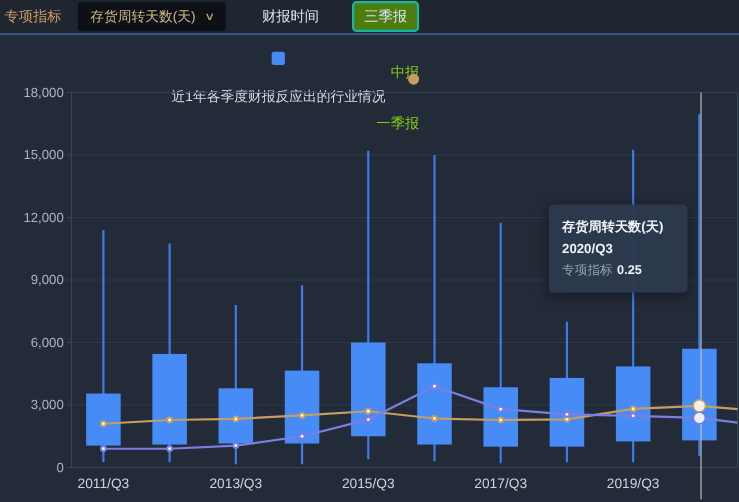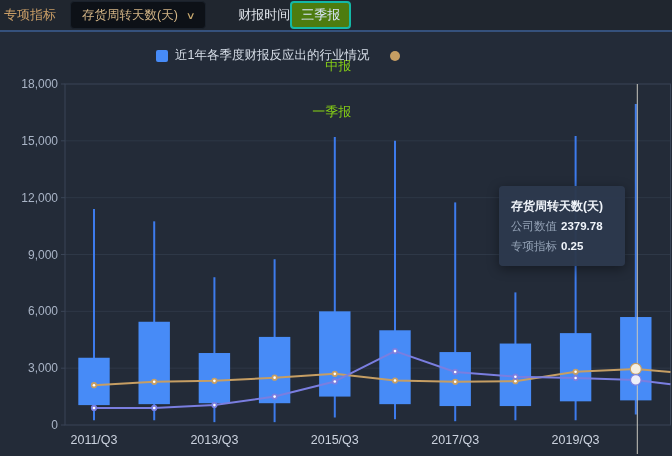--- a/index.html
+++ b/index.html
@@ -14,31 +14,31 @@
     height:32px;background:#20262F;display:flex;align-items:center;
     padding:0 4px;box-sizing:border-box;border-bottom:2px solid #35517C;
   }
   .section-label{color:#C89D66;font-size:13px;margin-right:14px;white-space:nowrap;}
   .dropdown{
     background:#0D1117;border:1px solid #1A212B;border-radius:4px;height:26px;
     display:flex;align-items:center;padding:0 11px;gap:9px;cursor:pointer;
     color:#D3B586;font-size:12.5px;margin-right:32px;white-space:nowrap;
   }
   .chev{font-size:10px;color:#C8A96F;transform:scaleX(1.35);display:inline-block;}
-  .report-label{color:#DFE3EA;font-size:13px;white-space:nowrap;}
+  .report-label{color:#DFE3EA;font-size:13px;margin-right:30px;white-space:nowrap;}
   .filters{display:flex;align-items:flex-end;gap:28px;flex-direction:column;}
   .filter{font-size:13px;color:#84cc16;cursor:pointer;white-space:nowrap;}
   .filter.accent{color:#CFA569;}
   .filter.active{
     color:#D9E5F8;border:2px solid #14b8a6;background:#4d7c0f;
     border-radius:4px;padding:3px 9px;
   }
   
   .legend{position:absolute;top:47px;left:156px;display:flex;gap:21px;align-items:center;}
-  .legend-item{display:flex;align-items:center;gap:7px;font-size:12.5px;color:#D7DEE8;cursor:pointer;white-space:nowrap;}
+  .legend-item{display:flex;align-items:center;gap:21px;font-size:12.5px;color:#D7DEE8;cursor:pointer;white-space:nowrap;flex-direction:column;}
   .lm{flex:0 0 auto;}
   .lm.square{width:12px;height:12px;border-radius:2px;}
   .lm.circle{width:10px;height:10px;border-radius:50%;}
   
   #chart-svg{position:absolute;top:60px;left:0;font-family:inherit;}
   
   .tooltip{
     position:absolute;left:499px;top:186px;width:126px;box-sizing:border-box;
     background:rgba(44,57,77,0.97);border-radius:4px;padding:10px 12px;
     box-shadow:0 3px 12px rgba(0,0,0,0.4);z-index:5;
@@ -163,19 +163,19 @@
       <circle cx="455.20000000000005" cy="311.9555555555556" r="1.3" fill="#FFFFFF"></circle>
       <circle cx="515.4000000000001" cy="316.69166666666666" r="3.1" fill="#7A7EE0"></circle>
       <circle cx="515.4000000000001" cy="316.69166666666666" r="1.3" fill="#FFFFFF"></circle>
       <circle cx="575.6" cy="318.0177777777778" r="3.1" fill="#7A7EE0"></circle>
       <circle cx="575.6" cy="318.0177777777778" r="1.3" fill="#FFFFFF"></circle>
       <circle cx="635.8000000000001" cy="319.91639" r="5.3" fill="#EDEFF9" stroke="#7A7EE0" stroke-width="1.2"></circle>
     </svg>
 
   <div class="tooltip">
     <div class="tt-title">存货周转天数(天)</div>
+    <div class="tt-title">2020/Q3</div>
     <div id="tt-rows">
-        <div class="tt-row"><span class="tt-label">公司数值</span><span class="tt-value">2379.78</span></div>
         <div class="tt-row"><span class="tt-label">专项指标</span><span class="tt-value">0.25</span></div>
       </div>
   </div>
 
 </div>
 
 </body></html>

